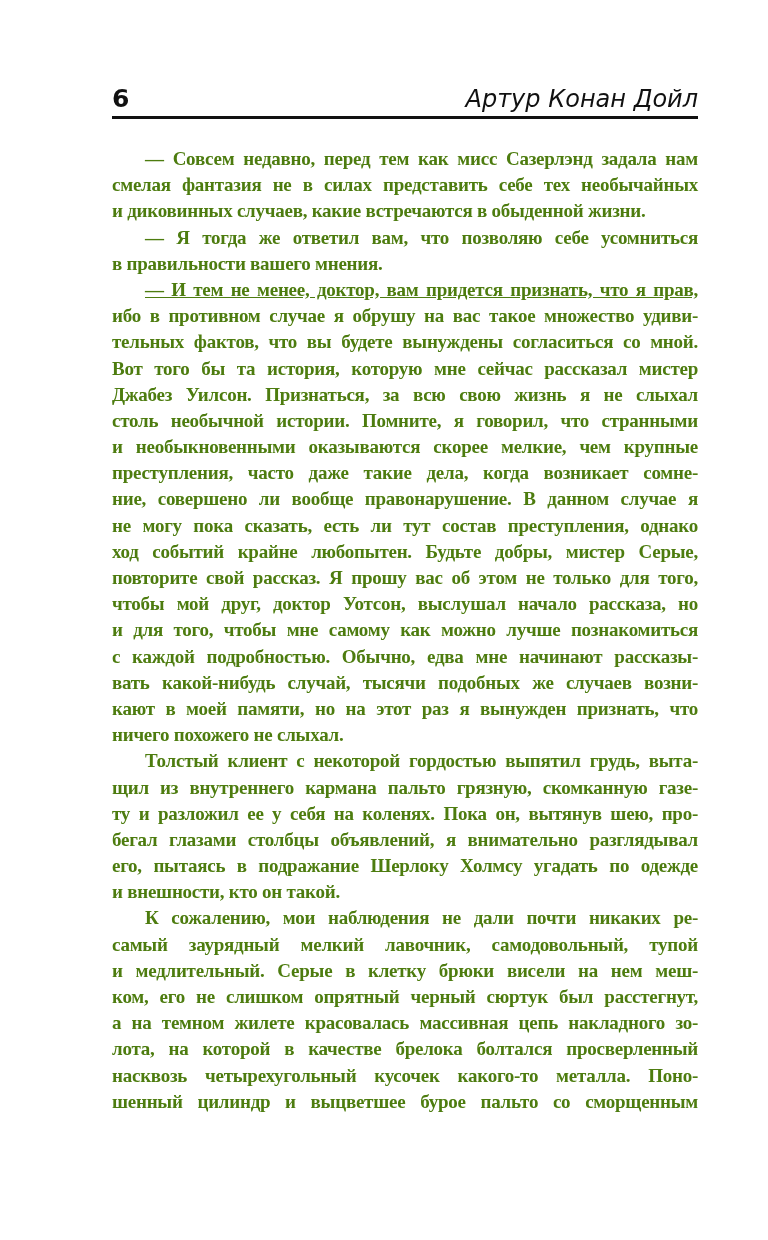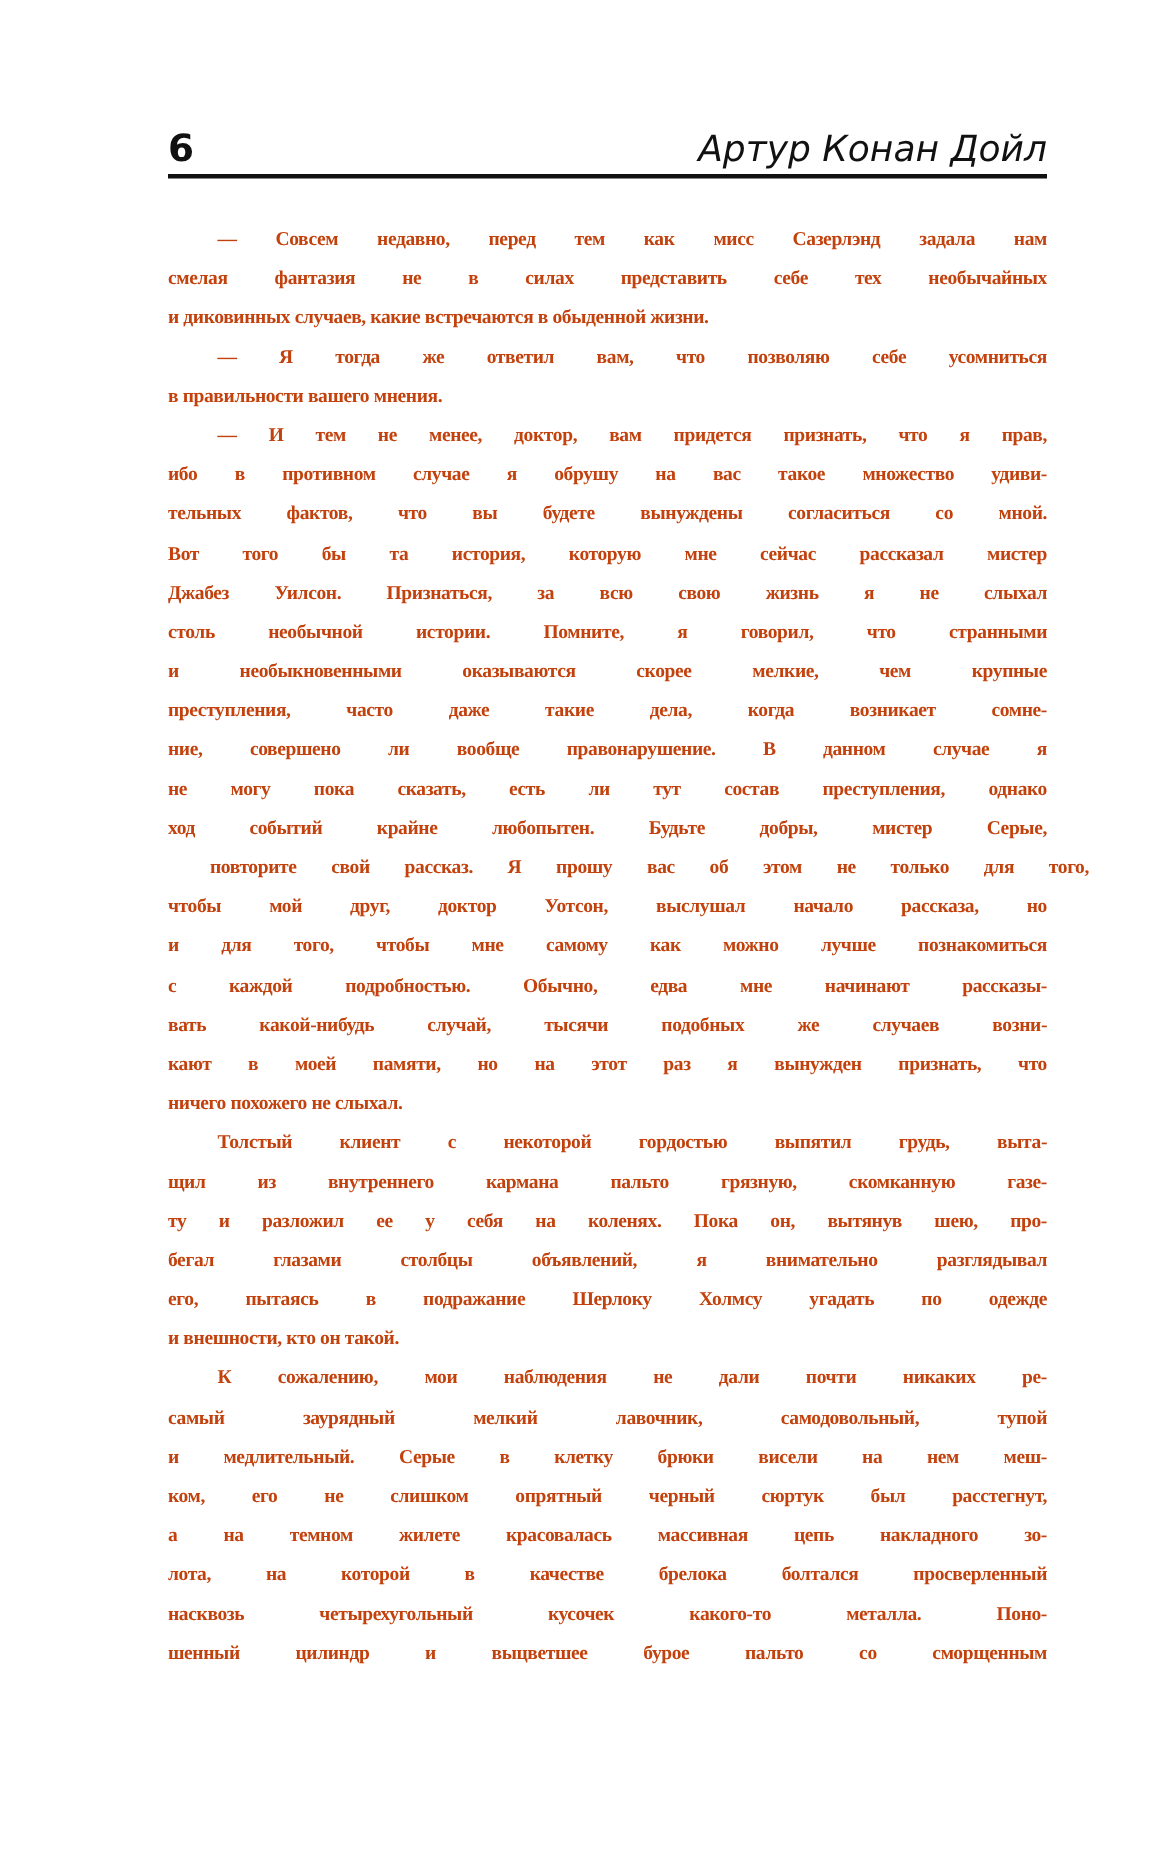--- a/index.html
+++ b/index.html
@@ -13,22 +13,22 @@
       position: absolute; left: 0; top: 0; font-size: 25px; font-weight: bold; line-height: 30px;
     }
     .running-title {
       position: absolute; right: 0; top: 0; font-size: 24px; font-style: italic; line-height: 30px;
     }
     .rule {
       position: absolute; left: 112px; top: 116px; width: 586px; height: 3px; background: #111;
     }
     .body-text {
       position: absolute; left: 112px; top: 146px; width: 586px;
-      font-family: "Liberation Serif", serif; font-size: 13px; line-height: 26.2px;
-      color: #c2410c; font-weight: bold; letter-spacing: -0.25px;
+      font-family: "Liberation Serif", serif; font-size: 19px; line-height: 26.2px;
+      color: #4d7c0f; font-weight: bold; letter-spacing: -0.25px;
     }
     .line {
       display: block; white-space: nowrap; text-align: justify; text-align-last: justify;
       height: 26.2px; overflow: visible;
     }
     .line.indent { padding-left: 33px; }
     .line.last { text-align-last: left; }
   </style>
 </head>
 <body>
@@ -38,32 +38,32 @@
     <span class="page-number">6</span>
     <span class="running-title">Артур Конан Дойл</span>
   </div>
   <div class="rule"></div>
   <div class="body-text" id="body-text">
       <span class="line indent" style="display: block; width: 586px; box-sizing: border-box;">— Совсем недавно, перед тем как мисс Сазерлэнд задала нам</span>
       <span class="line" style="display: block; width: 586px; box-sizing: border-box;">смелая фантазия не в силах представить себе тех необычайных</span>
       <span class="line last" style="display: block; width: 586px; box-sizing: border-box;">и диковинных случаев, какие встречаются в обыденной жизни.</span>
       <span class="line indent" style="display: block; width: 586px; box-sizing: border-box;">— Я тогда же ответил вам, что позволяю себе усомниться</span>
       <span class="line last" style="display: block; width: 586px; box-sizing: border-box;">в правильности вашего мнения.</span>
-      <span class="line indent" style="display: block; width: 586px; box-sizing: border-box;">— И тем не менее, доктор, вам придется признать, что я прав,</span>
+      <span class="line indent" style="display: block; width: 586px; box-sizing: border-box; text-decoration: underline;">— И тем не менее, доктор, вам придется признать, что я прав,</span>
       <span class="line" style="display: block; width: 586px; box-sizing: border-box;">ибо в противном случае я обрушу на вас такое множество удиви-</span>
       <span class="line" style="display: block; width: 586px; box-sizing: border-box;">тельных фактов, что вы будете вынуждены согласиться со мной.</span>
       <span class="line" style="display: block; width: 586px; box-sizing: border-box;">Вот того бы та история, которую мне сейчас рассказал мистер</span>
       <span class="line" style="display: block; width: 586px; box-sizing: border-box;">Джабез Уилсон. Признаться, за всю свою жизнь я не слыхал</span>
       <span class="line" style="display: block; width: 586px; box-sizing: border-box;">столь необычной истории. Помните, я говорил, что странными</span>
       <span class="line" style="display: block; width: 586px; box-sizing: border-box;">и необыкновенными оказываются скорее мелкие, чем крупные</span>
       <span class="line" style="display: block; width: 586px; box-sizing: border-box;">преступления, часто даже такие дела, когда возникает сомне-</span>
       <span class="line" style="display: block; width: 586px; box-sizing: border-box;">ние, совершено ли вообще правонарушение. В данном случае я</span>
       <span class="line" style="display: block; width: 586px; box-sizing: border-box;">не могу пока сказать, есть ли тут состав преступления, однако</span>
       <span class="line" style="display: block; width: 586px; box-sizing: border-box;">ход событий крайне любопытен. Будьте добры, мистер Серые,</span>
-      <span class="line" style="display: block; width: 586px; box-sizing: border-box; margin-left: 28px;">повторите свой рассказ. Я прошу вас об этом не только для того,</span>
+      <span class="line" style="display: block; width: 586px; box-sizing: border-box;">повторите свой рассказ. Я прошу вас об этом не только для того,</span>
       <span class="line" style="display: block; width: 586px; box-sizing: border-box;">чтобы мой друг, доктор Уотсон, выслушал начало рассказа, но</span>
       <span class="line" style="display: block; width: 586px; box-sizing: border-box;">и для того, чтобы мне самому как можно лучше познакомиться</span>
       <span class="line" style="display: block; width: 586px; box-sizing: border-box;">с каждой подробностью. Обычно, едва мне начинают рассказы-</span>
       <span class="line" style="display: block; width: 586px; box-sizing: border-box;">вать какой-нибудь случай, тысячи подобных же случаев возни-</span>
       <span class="line" style="display: block; width: 586px; box-sizing: border-box;">кают в моей памяти, но на этот раз я вынужден признать, что</span>
       <span class="line last" style="display: block; width: 586px; box-sizing: border-box;">ничего похожего не слыхал.</span>
       <span class="line indent" style="display: block; width: 586px; box-sizing: border-box;">Толстый клиент с некоторой гордостью выпятил грудь, выта-</span>
       <span class="line" style="display: block; width: 586px; box-sizing: border-box;">щил из внутреннего кармана пальто грязную, скомканную газе-</span>
       <span class="line" style="display: block; width: 586px; box-sizing: border-box;">ту и разложил ее у себя на коленях. Пока он, вытянув шею, про-</span>
       <span class="line" style="display: block; width: 586px; box-sizing: border-box;">бегал глазами столбцы объявлений, я внимательно разглядывал</span>

